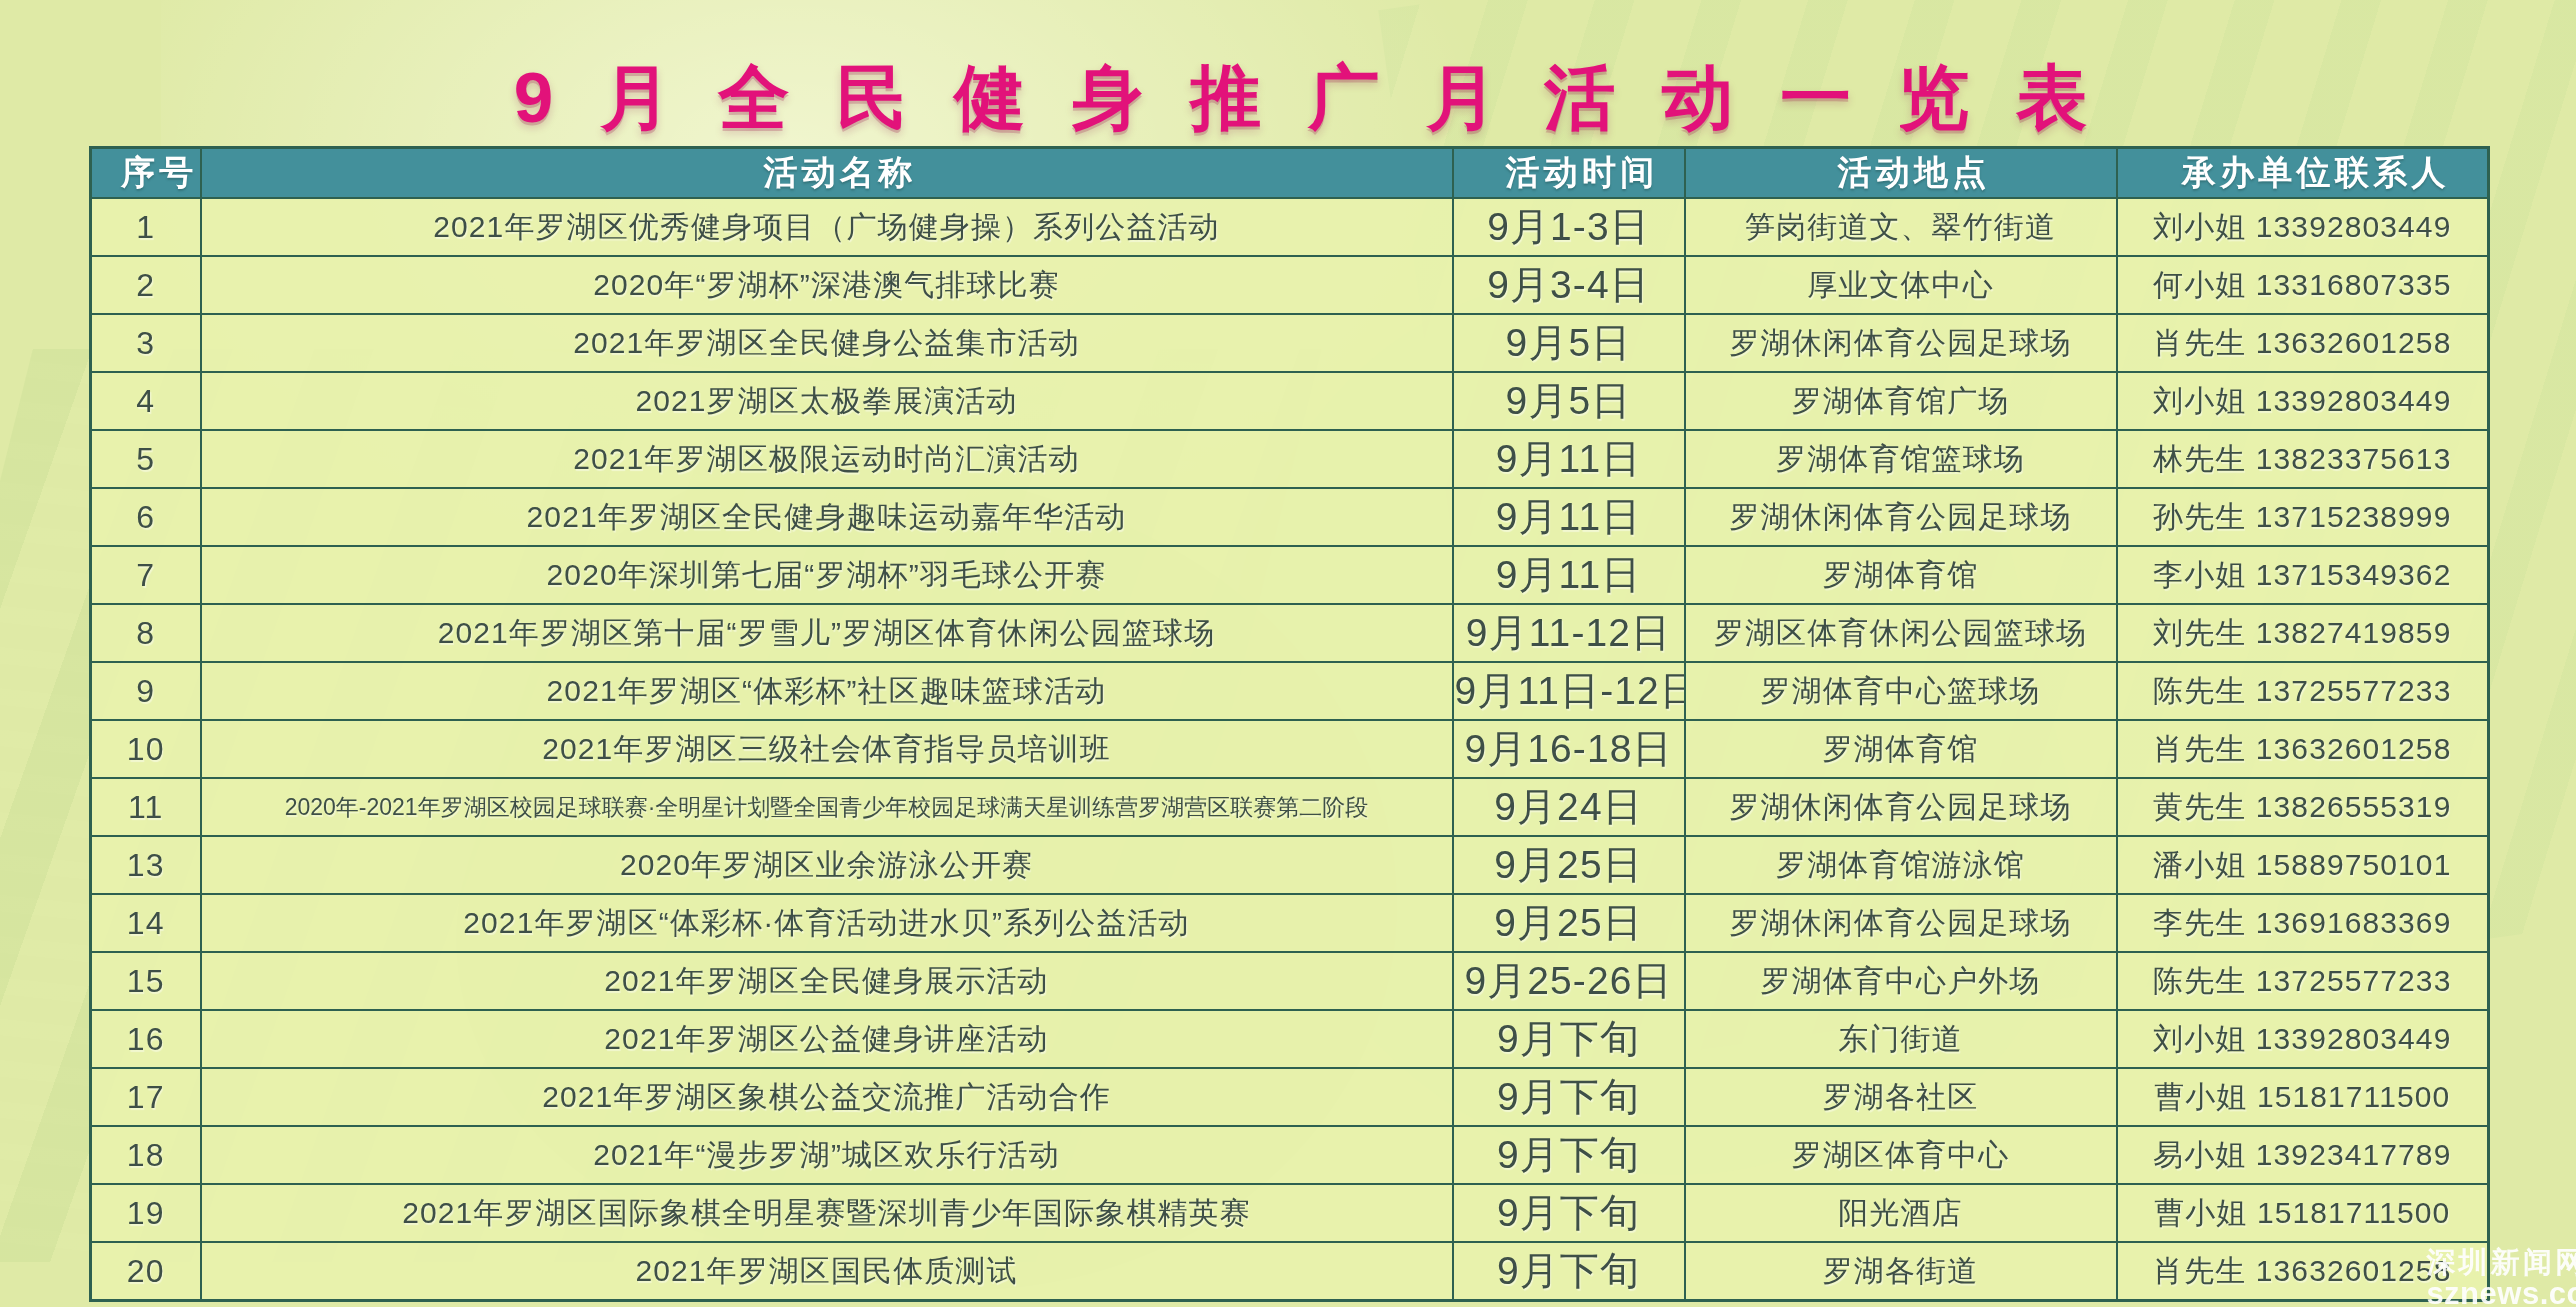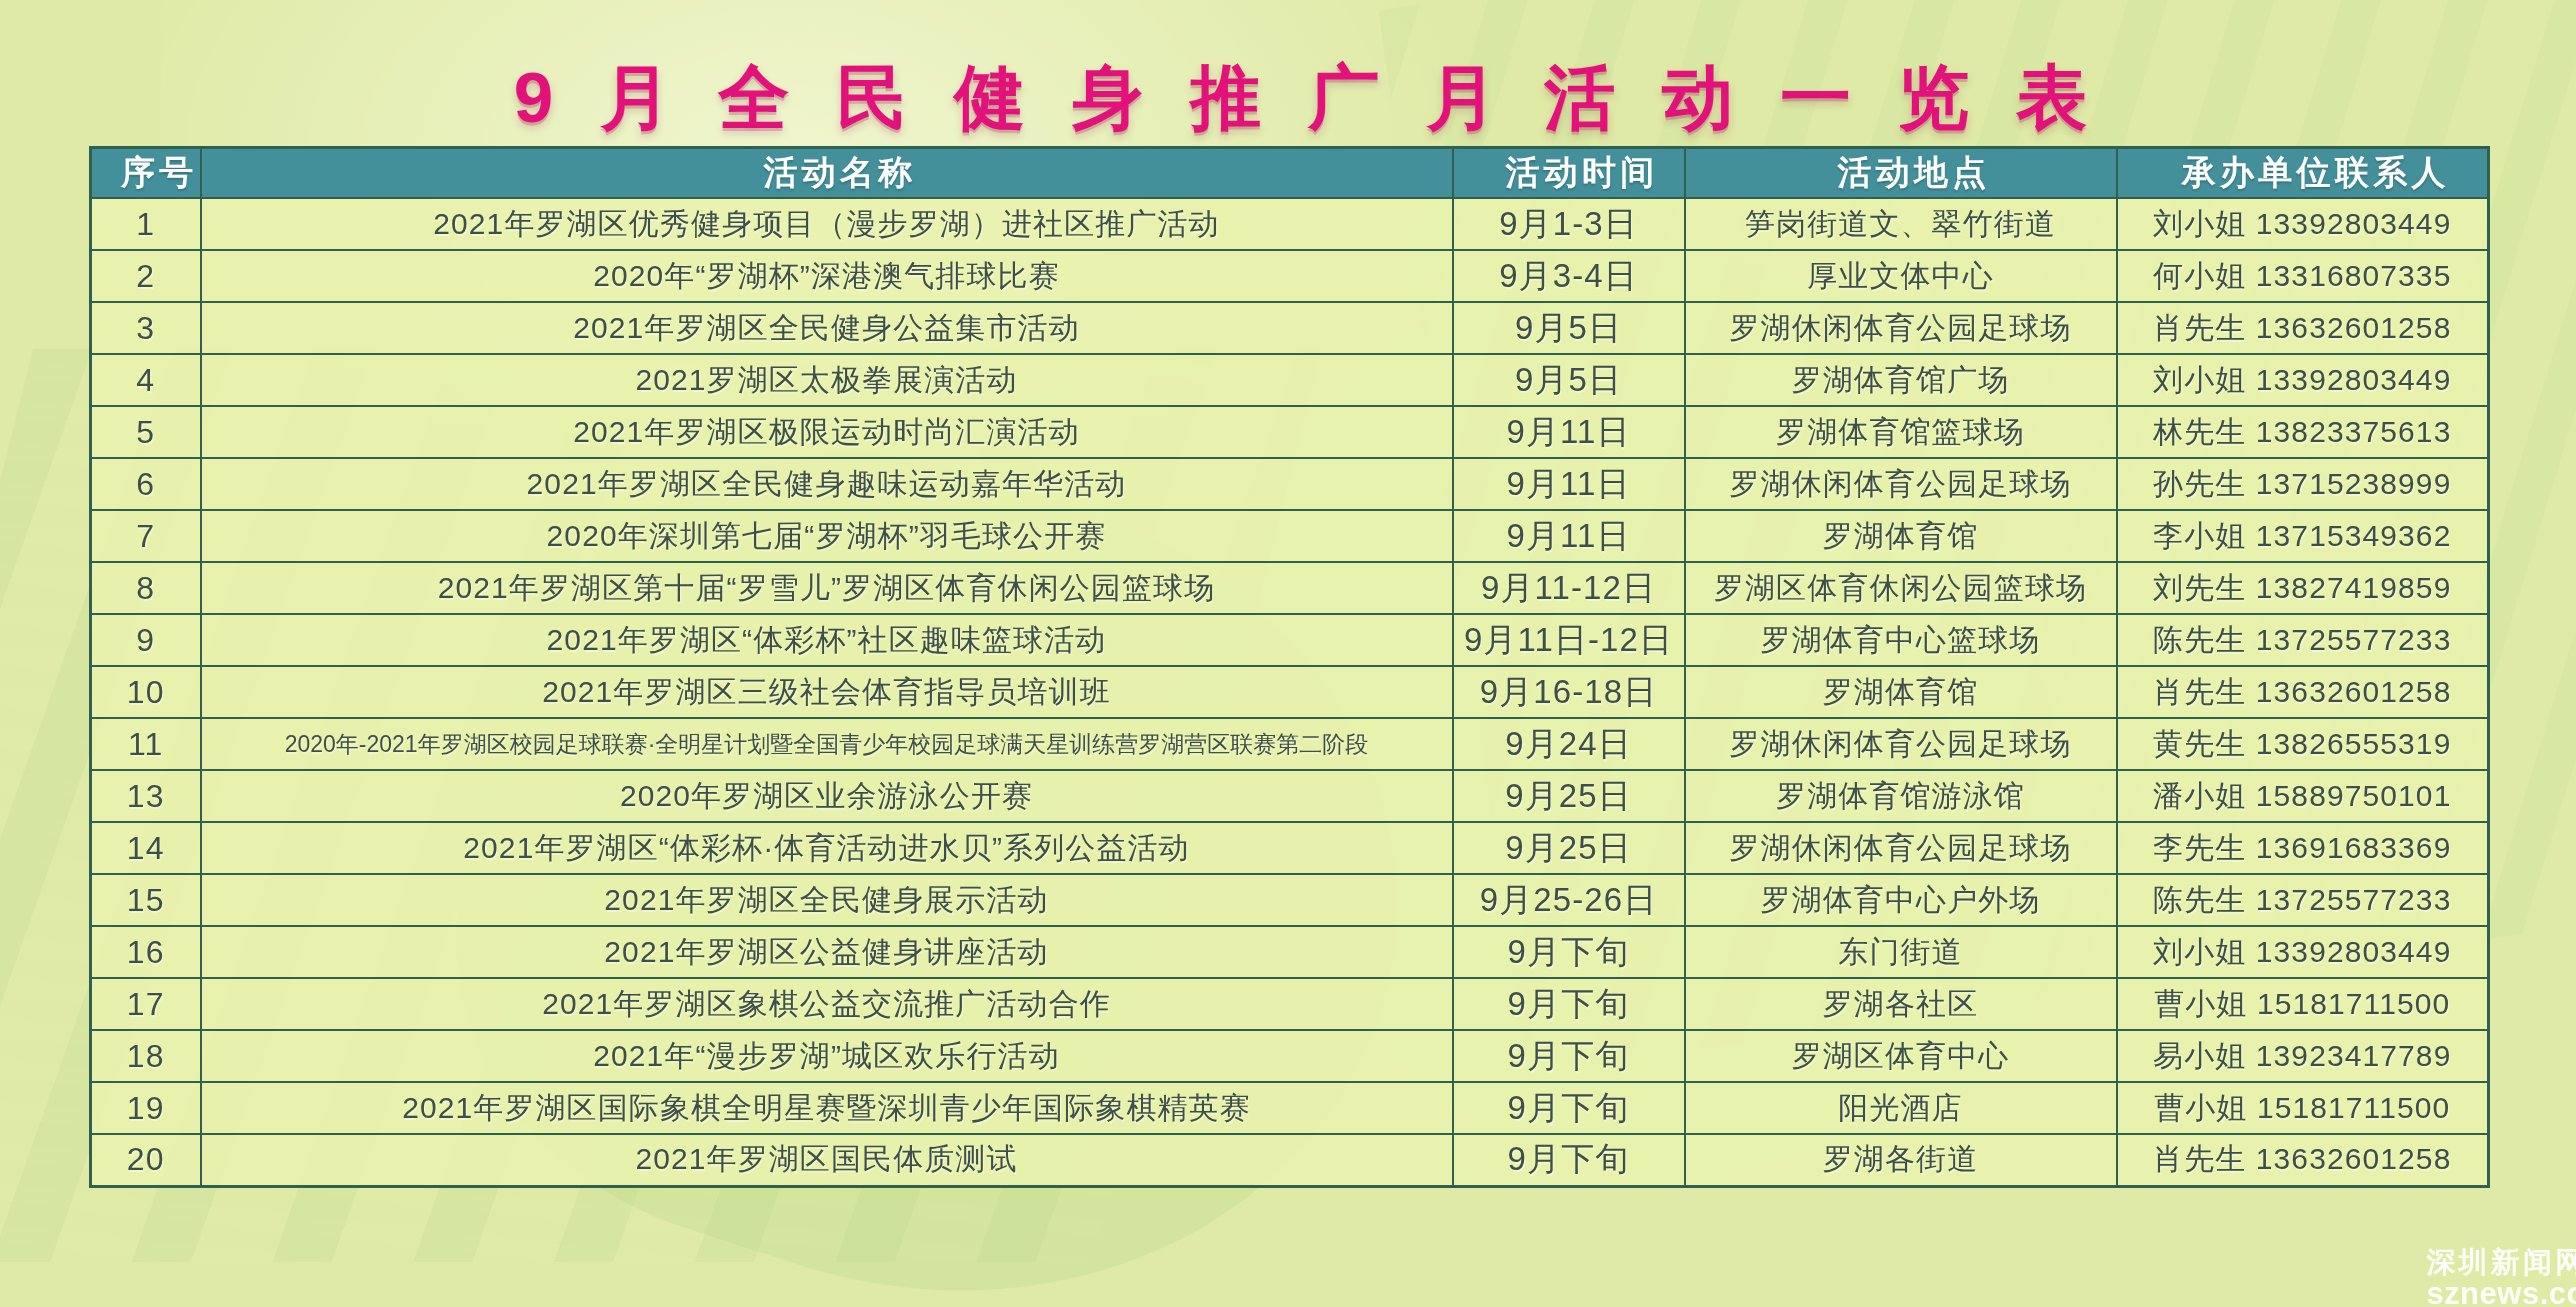--- a/index.html
+++ b/index.html
@@ -57,21 +57,21 @@
   th{
     background:#43909b;color:#ffffff;font-size:34px;font-weight:bold;letter-spacing:4.3px;
     text-shadow:0 1.6px 2.1px rgba(30,70,70,.35);
     padding-left:28px;
   }
   td{
     background:rgba(232,242,173,.92);color:#3e4f47;font-size:30px;letter-spacing:1.1px;
     text-shadow:1.1px 1.6px 1.1px rgba(255,255,255,.45);
   }
   td.c-no{font-size:32px;}
-  td.c-time{font-size:33px;}
+  td.c-time{font-size:39px;}
   tbody tr[data-row="11"] td.c-name{font-size:23px;letter-spacing:0;}
   
   .watermark{
     position:absolute;right:-38px;bottom:-3.2px;text-align:left;color:#ffffff;opacity:.92;
     line-height:1.05;
   }
   .watermark .cn{font-size:29px;font-weight:bold;letter-spacing:3.2px;}
   .watermark .en{font-size:31px;font-weight:bold;letter-spacing:0.5px;}
 </style>
 </head>
@@ -100,21 +100,21 @@
           <th>序号</th>
           <th>活动名称</th>
           <th>活动时间</th>
           <th>活动地点</th>
           <th>承办单位联系人</th>
         </tr>
       </thead>
       <tbody>
         <tr data-row="1">
           <td class="c-no">1</td>
-          <td class="c-name">2021年罗湖区优秀健身项目（漫步罗湖）进社区推广活动</td>
+          <td class="c-name">2021年罗湖区优秀健身项目（广场健身操）系列公益活动</td>
           <td class="c-time">9月1-3日</td>
           <td class="c-place">笋岗街道文、翠竹街道</td>
           <td class="c-contact">刘小姐 13392803449</td>
         </tr>
         <tr data-row="2">
           <td class="c-no">2</td>
           <td class="c-name">2020年“罗湖杯”深港澳气排球比赛</td>
           <td class="c-time">9月3-4日</td>
           <td class="c-place">厚业文体中心</td>
           <td class="c-contact">何小姐 13316807335</td>

